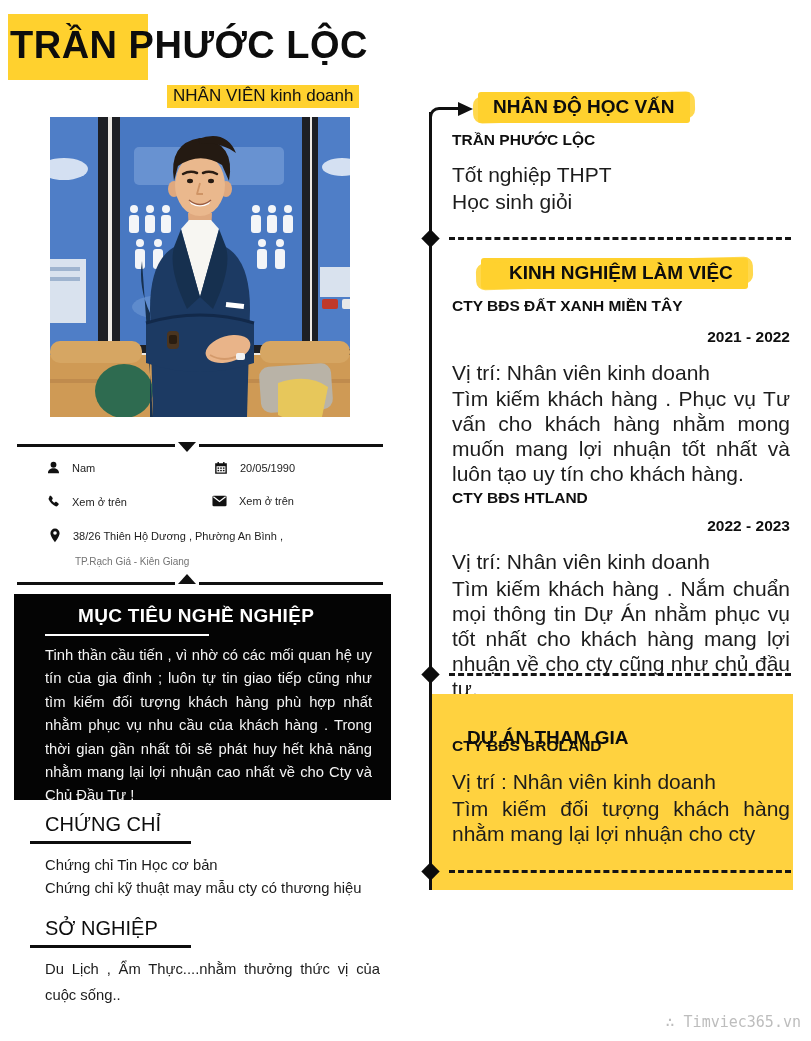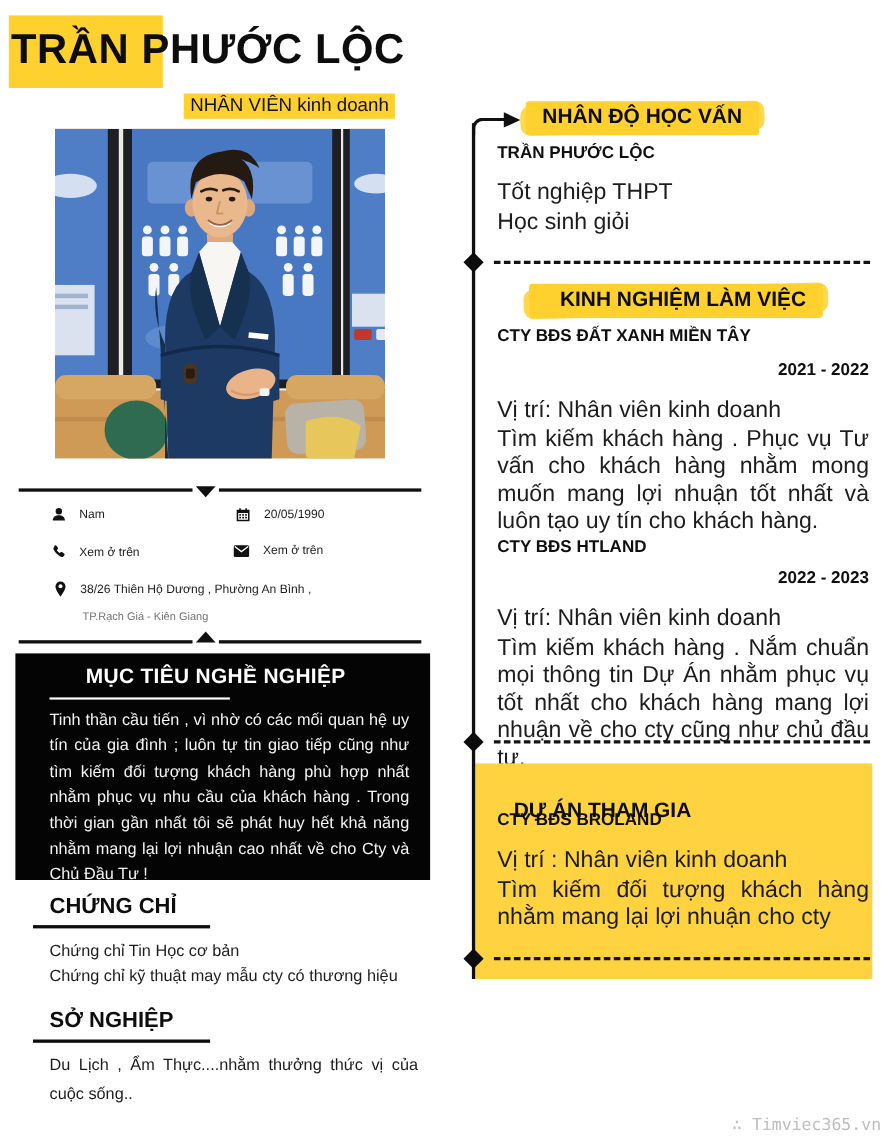--- a/index.html
+++ b/index.html
@@ -24,21 +24,21 @@
   .info-item svg { flex:0 0 auto; }
   .addr2 { position:absolute; font-size:10px; color:#737373; }
 
   
   .objective { position:absolute; left:14px; top:594px; width:377px; height:206px; background:#040404; color:#fff; }
   .objective .obj-title { position:absolute; left:31px; top:11px; font-size:19px; font-weight:bold; letter-spacing:.3px;margin-left:33px; }
   .objective .obj-rule { position:absolute; left:31px; top:40px; width:164px; height:2px; background:#fff; }
   .objective .obj-body { position:absolute; left:31px; top:50px; width:327px; font-size:14.8px; line-height:23.4px; text-align:justify; color:#f4f4f4; }
 
   
-  .l-head { position:absolute; left:45px; font-size:20px; font-weight:bold; color:#0d0d0d; white-space:nowrap; }
+  .l-head { position:absolute; left:45px; font-size:20px; font-weight:normal; color:#0d0d0d; white-space:nowrap; }
   .l-rule { position:absolute; left:30px; width:161px; height:3px; background:#0d0d0d; }
   .l-body { position:absolute; left:45px; width:335px; font-size:14.8px; line-height:23px; color:#1c1c1c; }
   .hob-body { text-align:justify; line-height:26px; }
 
   
   .rail { position:absolute; left:429px; top:112px; width:3px; height:778px; background:#101010; z-index:5; }
   .rail-corner { position:absolute; left:429px; top:107px; width:30px; height:16px; border-left:3px solid #101010; border-top:3px solid #101010; border-top-left-radius:10px; z-index:5; }
   .rail-arrow { position:absolute; left:458px; top:102px; width:0; height:0; border-top:7px solid transparent; border-bottom:7px solid transparent; border-left:15px solid #101010; z-index:5; }
   .diamond { position:absolute; left:424px; width:13px; height:13px; background:#0c0c0c; transform:rotate(45deg); z-index:6; }
   .dash { position:absolute; left:449px; width:342px; border-top:3px dashed #141414; z-index:4; }

